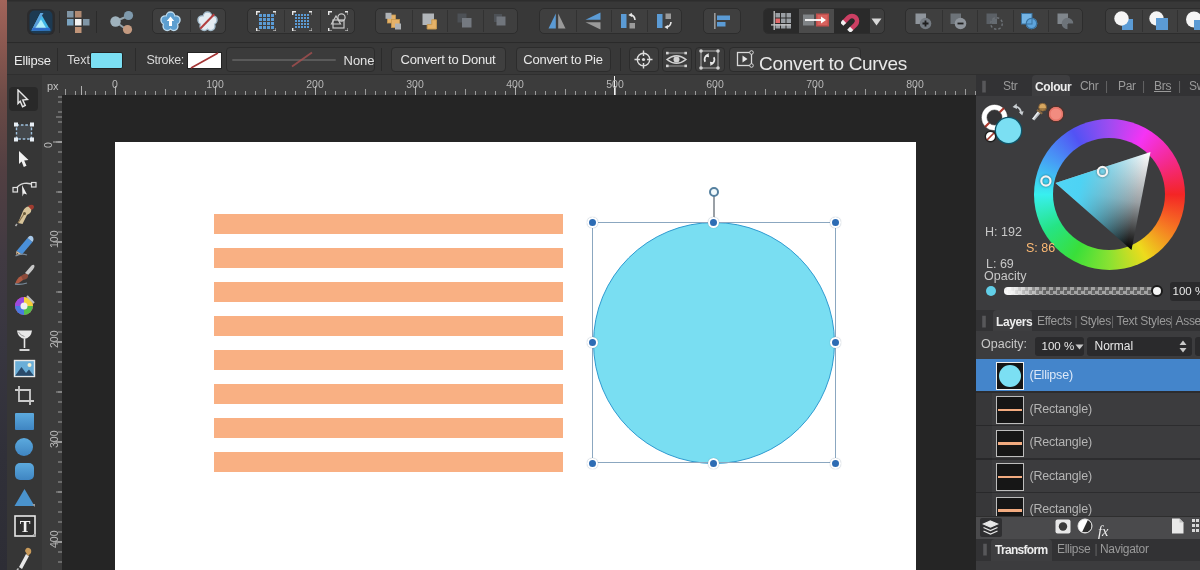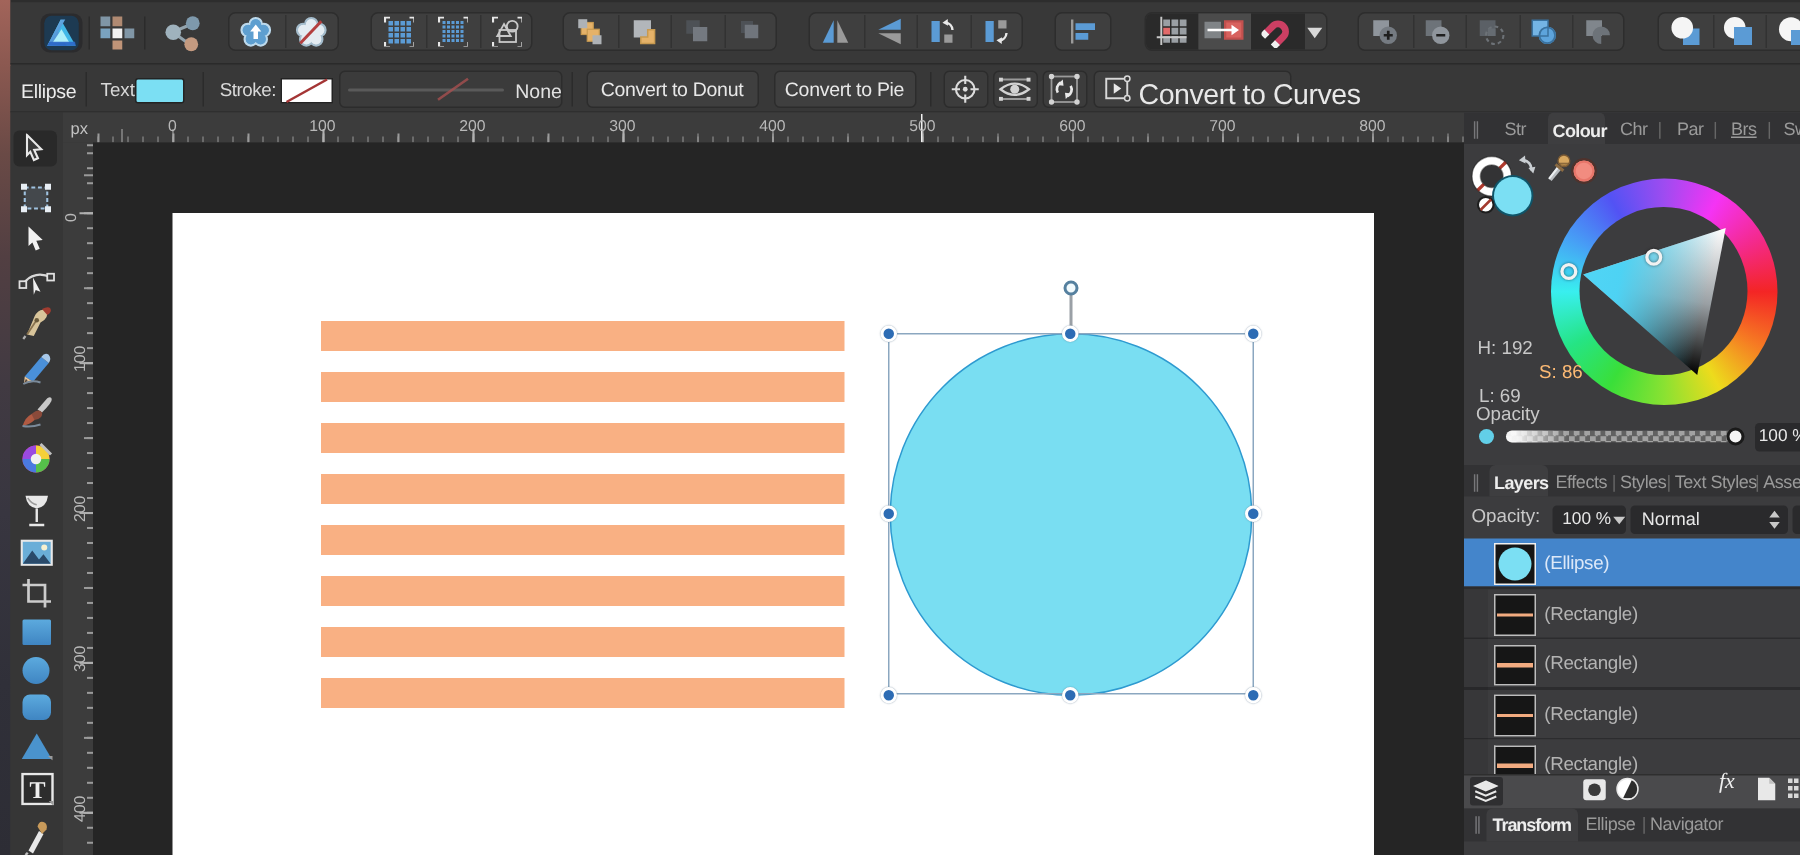--- a/index.html
+++ b/index.html
@@ -683,21 +683,21 @@
     </svg>
     <svg class="abs" style="left:79px;top:443.5px;" width="16" height="15" viewBox="0 0 16 15">
       <rect x="0.5" y="0.5" width="15" height="14" rx="2" fill="#e8e8e8"></rect>
       <circle cx="8" cy="7.5" r="4.2" fill="#3a3a3a"></circle>
     </svg>
     <svg class="abs" style="left:101px;top:443px;" width="16" height="16" viewBox="0 0 16 16">
       <circle cx="8" cy="8" r="7" fill="#ffffff"></circle>
       <path d="M11 1.8 A7 7 0 0 1 11 14.2 L5 14.2 Z" fill="#2d2d2d"></path>
       <circle cx="8" cy="8" r="7" fill="none" stroke="#e8e8e8" stroke-width="1"></circle>
     </svg>
-    <div class="abs" style="left:122px;top:438px;color:#f0f0f0;font-size:14.5px;font-style:italic;font-family:'Liberation Serif',serif;margin-left:48px;">fx</div>
+    <div class="abs" style="left:122px;top:448px;color:#f0f0f0;font-size:14.5px;font-style:italic;font-family:'Liberation Serif',serif;">fx</div>
     <svg class="abs" style="left:195px;top:443px;" width="13" height="16" viewBox="0 0 13 16">
       <path d="M1 0.5 H8.5 L12.5 4.5 V15.5 H1 Z" fill="#e8e8e8"></path>
       <path d="M8.5 0.5 V4.5 H12.5" fill="#c0c0c0"></path>
     </svg>
     <svg class="abs" style="left:216px;top:443px;" width="8" height="16" viewBox="0 0 8 16">
       <g fill="#d8d8d8">
           <rect x="0" y="1" width="3" height="3"></rect>
           <rect x="4" y="1" width="3" height="3"></rect>
           <rect x="0" y="6" width="3" height="3"></rect>
           <rect x="4" y="6" width="3" height="3"></rect>

